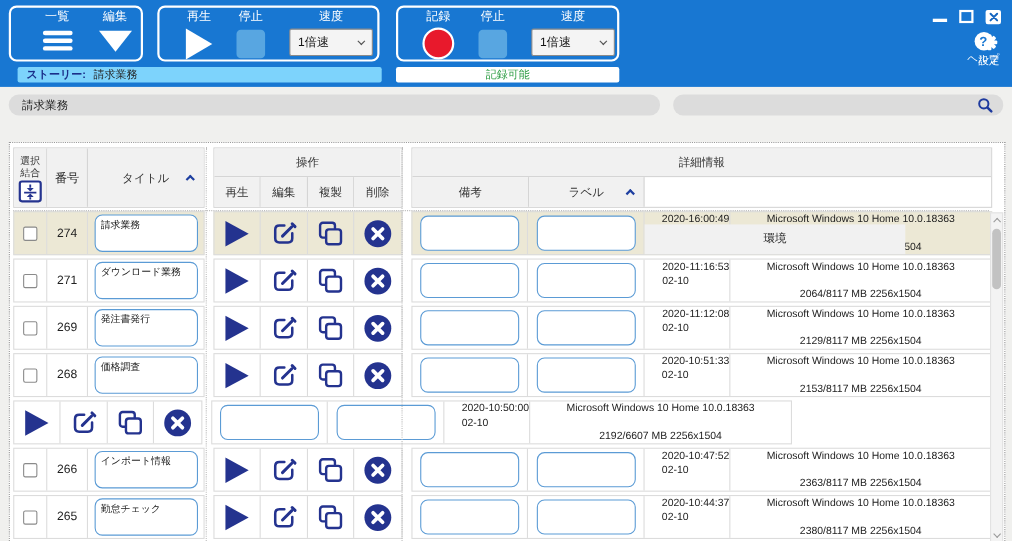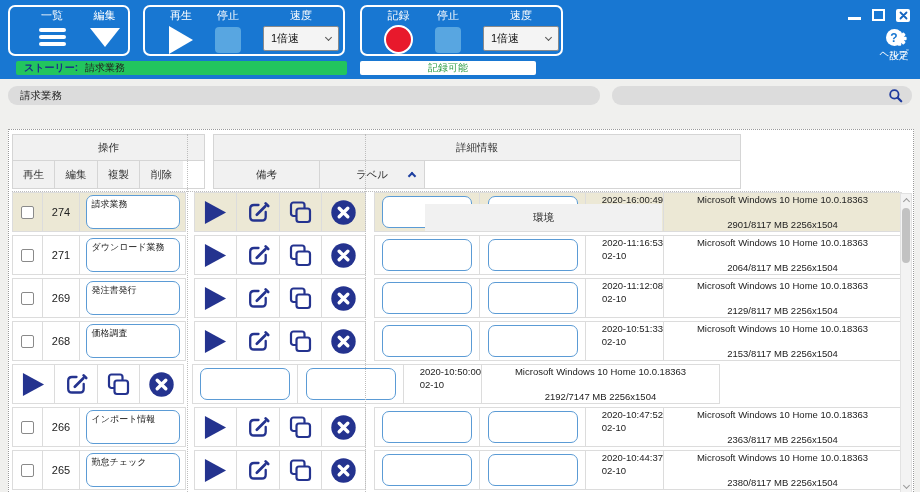--- a/index.html
+++ b/index.html
@@ -20,25 +20,25 @@
   .icon-hamburger { display:flex; flex-direction:column; gap:3px; padding-top:3px; }
   .icon-hamburger span { width:27px; height:4px; background:#fff; border-radius:2px; }
   .icon-tri-down { width:0; height:0; border-left:15px solid transparent; border-right:15px solid transparent; border-top:19px solid #fff; margin-top:3px; }
   .icon-play-tb { width:0; height:0; border-top:14px solid transparent; border-bottom:14px solid transparent; border-left:24px solid #fff; margin-top:1px; }
   .icon-stop-tb { width:26px; height:26px; background:#58a6e1; border-radius:4px; margin-top:2px; }
   .icon-record { width:29px; height:29px; background:#e8192c; border:2px solid #fff; border-radius:50%; }
   .speed-select { width:76px; height:25px; background:#f4f4f4; border:1px solid #8a8a8a; border-radius:2px;
                   display:flex; align-items:center; justify-content:space-between; padding:0 7px; font-size:11px; color:#111; margin-top:1px; }
   .chev-dn { width:5px; height:5px; border-right:1.5px solid #555; border-bottom:1.5px solid #555; transform:rotate(45deg); margin-top:-3px; }
 
-  .story-bar { position:absolute; left:16px; top:61px; width:331px; height:14px; background:#22c55e; border-radius:2px;
+  .story-bar { position:absolute; left:16px; top:61px; width:331px; height:14px; background:#7dd3fc; border-radius:2px;
                display:flex; padding:0 8px; gap:7px; font-size:10px; }
   .story-label { font-weight:bold; color:#1b2f8a; }
   .story-value { color:#222; }
-  .status-bar { position:absolute; left:360px; top:61px; width:176px; height:14px; background:#fff; border-radius:2px;
+  .status-bar { position:absolute; left:360px; top:61px; width:203px; height:14px; background:#fff; border-radius:2px;
                 display:flex; align-items:center; justify-content:center; font-size:10px; color:#2f9e46; }
 
   .winbar { position:absolute; left:838px; top:8px; width:72px; height:14px; display:flex; gap:11px; align-items:center; justify-content:flex-end; }
   .wc-min { width:13px; height:3px; background:#fff; margin-top:6px; }
   .wc-max { width:13px; height:12px; border:2px solid #fff; }
   .wc-close { width:14px; height:13px; background:#fff; border-radius:2px; display:flex; align-items:center; justify-content:center; }
   .iconbtn { position:absolute; top:29px; text-align:center; color:#fff; font-size:9.5px; line-height:12px; }
   .ib-settings { left:838px; width:34px;margin-left:44px; }
   .ib-help { left:875px; width:38px; }
   .help-circle { width:17px; height:17px; background:#fff; color:#1877d2; border-radius:50%; font-weight:bold; font-size:12px;
@@ -204,23 +204,43 @@
       <span></span>
       <svg width="15" height="15" viewBox="0 0 20 20">
         <circle cx="8.5" cy="8.5" r="5.6" fill="none" stroke="#1e3a9e" stroke-width="2.4"></circle>
         <line x1="13" y1="13" x2="17.6" y2="17.6" stroke="#1e3a9e" stroke-width="3" stroke-linecap="round"></line>
       </svg>
     </div>
   </div>
 
   <div class="table">
     <div class="thead">
+      <div class="hband">
+        <div class="hcell c-sel sel-head">
+          <span>選択</span>
+          <span>結合</span>
+          <span class="merge-btn">
+            <svg width="13" height="15" viewBox="0 0 14 16">
+              <line x1="7" y1="0.8" x2="7" y2="4" stroke="#24338f" stroke-width="1.8"></line>
+              <polygon points="3.6,4.2 10.4,4.2 7,7.6" fill="#24338f"></polygon>
+              <line x1="1" y1="8.6" x2="13" y2="8.6" stroke="#24338f" stroke-width="1.6"></line>
+              <polygon points="3.6,13 10.4,13 7,9.6" fill="#24338f"></polygon>
+              <line x1="7" y1="13.2" x2="7" y2="15.4" stroke="#24338f" stroke-width="1.8"></line>
+            </svg>
+          </span>
+        </div>
+        <div class="hcell c-num">番号</div>
+        <div class="hcell c-title">
+          <span>タイトル</span>
+          <span class="chev-up abs-chev"></span>
+        </div>
+      </div>
 
       <div class="hband-stack">
-        <div class="group-h" style="width:191px;">操作</div>
+        <div class="group-h" style="width:169px;">操作</div>
         <div class="subrow">
           <div class="hcell c-op">再生</div>
           <div class="hcell c-op2">編集</div>
           <div class="hcell c-op">複製</div>
           <div class="hcell c-op2">削除</div>
         </div>
       </div>
 
       <div class="hband-stack">
         <div class="group-h" style="width:526px;">詳細情報</div>
@@ -525,21 +545,21 @@
       </div>
       <div class="bcell c-rem">
         <div class="txtbox small-box"></div>
       </div>
       <div class="bcell c-date">
         <div>2020-02-10</div>
         <div>10:50:00</div>
       </div>
       <div class="bcell c-env">
         <div>Microsoft Windows 10 Home 10.0.18363</div>
-        <div>2192/7147 MB 2256x1504</div>
+        <div>2192/6607 MB 2256x1504</div>
       </div>
     </div>
   </div>
 
   <div class="t-row">
     <div class="band">
       <div class="bcell c-sel">
         <span class="cb"></span>
       </div>
       <div class="bcell c-num">266</div>

